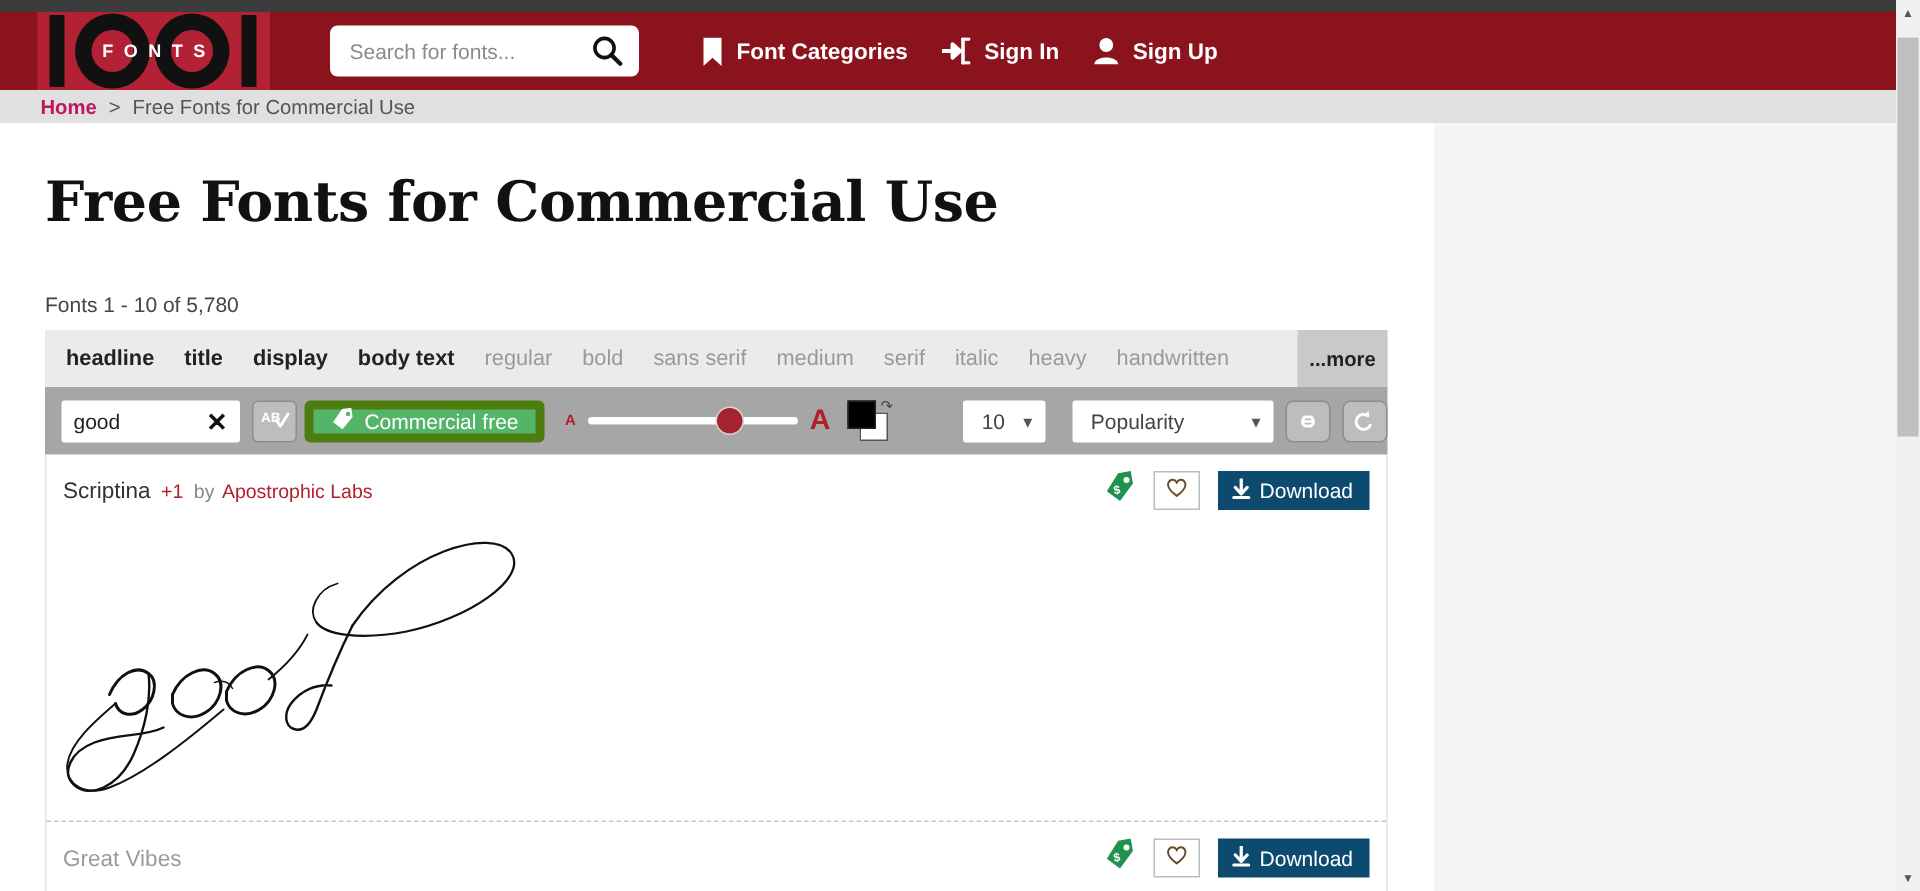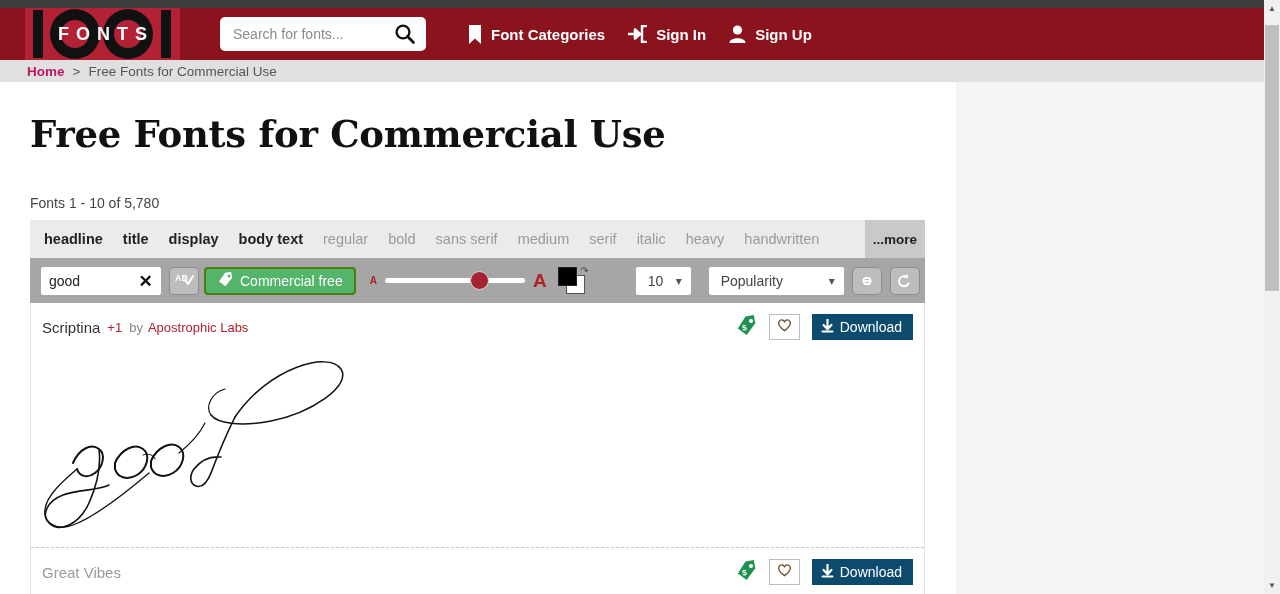--- a/index.html
+++ b/index.html
@@ -27,21 +27,21 @@
     position:relative;
     width:155px; height:52px;
     margin-left:25px;
     background:#b22234;
     display:flex; align-items:center; justify-content:center;
     flex:0 0 auto;
   }
   .logo-bars { position:absolute; top:0; left:0; width:155px; height:52px; }
   .logo-word {
     position:relative; z-index:3;
-    color:#fff; font-size:18px; font-weight:bold;
+    color:#fff; font-size:12px; font-weight:bold;
     letter-spacing:7px; text-indent:7px;
     font-family:"Liberation Sans", sans-serif;
   }
 
   .search-wrap {
     position:relative;
     margin-left:40px;
     width:206px; height:34px;
     background:#fff; border-radius:5px;
     display:flex; align-items:center;
@@ -150,21 +150,21 @@
   .tb-icon-btn {
     margin-left:8px;
     width:30px; height:28px;
     background:#bdbdbd; border:1px solid #8d8d8d; border-radius:4px;
     display:flex; align-items:center; justify-content:center;
     cursor:pointer;
   }
   .commercial-btn {
     margin-left:5px;
     height:28px; padding:0 11px;
-    background:#53b46a; border:2px solid #4d7c0f; border-radius:4px;
+    background:#53b46a; border:6px solid #4d7c0f; border-radius:4px;
     color:#fff; font-size:14px;
     display:flex; align-items:center; gap:7px;
     cursor:pointer; white-space:nowrap;
   }
   .slider-group {
     display:flex; align-items:center; gap:8px;
     margin-left:14px;
   }
   .a-small { color:#b02028; font-size:10px; font-weight:bold; }
   .a-big   { color:#b02028; font-size:19px; font-weight:bold; }

